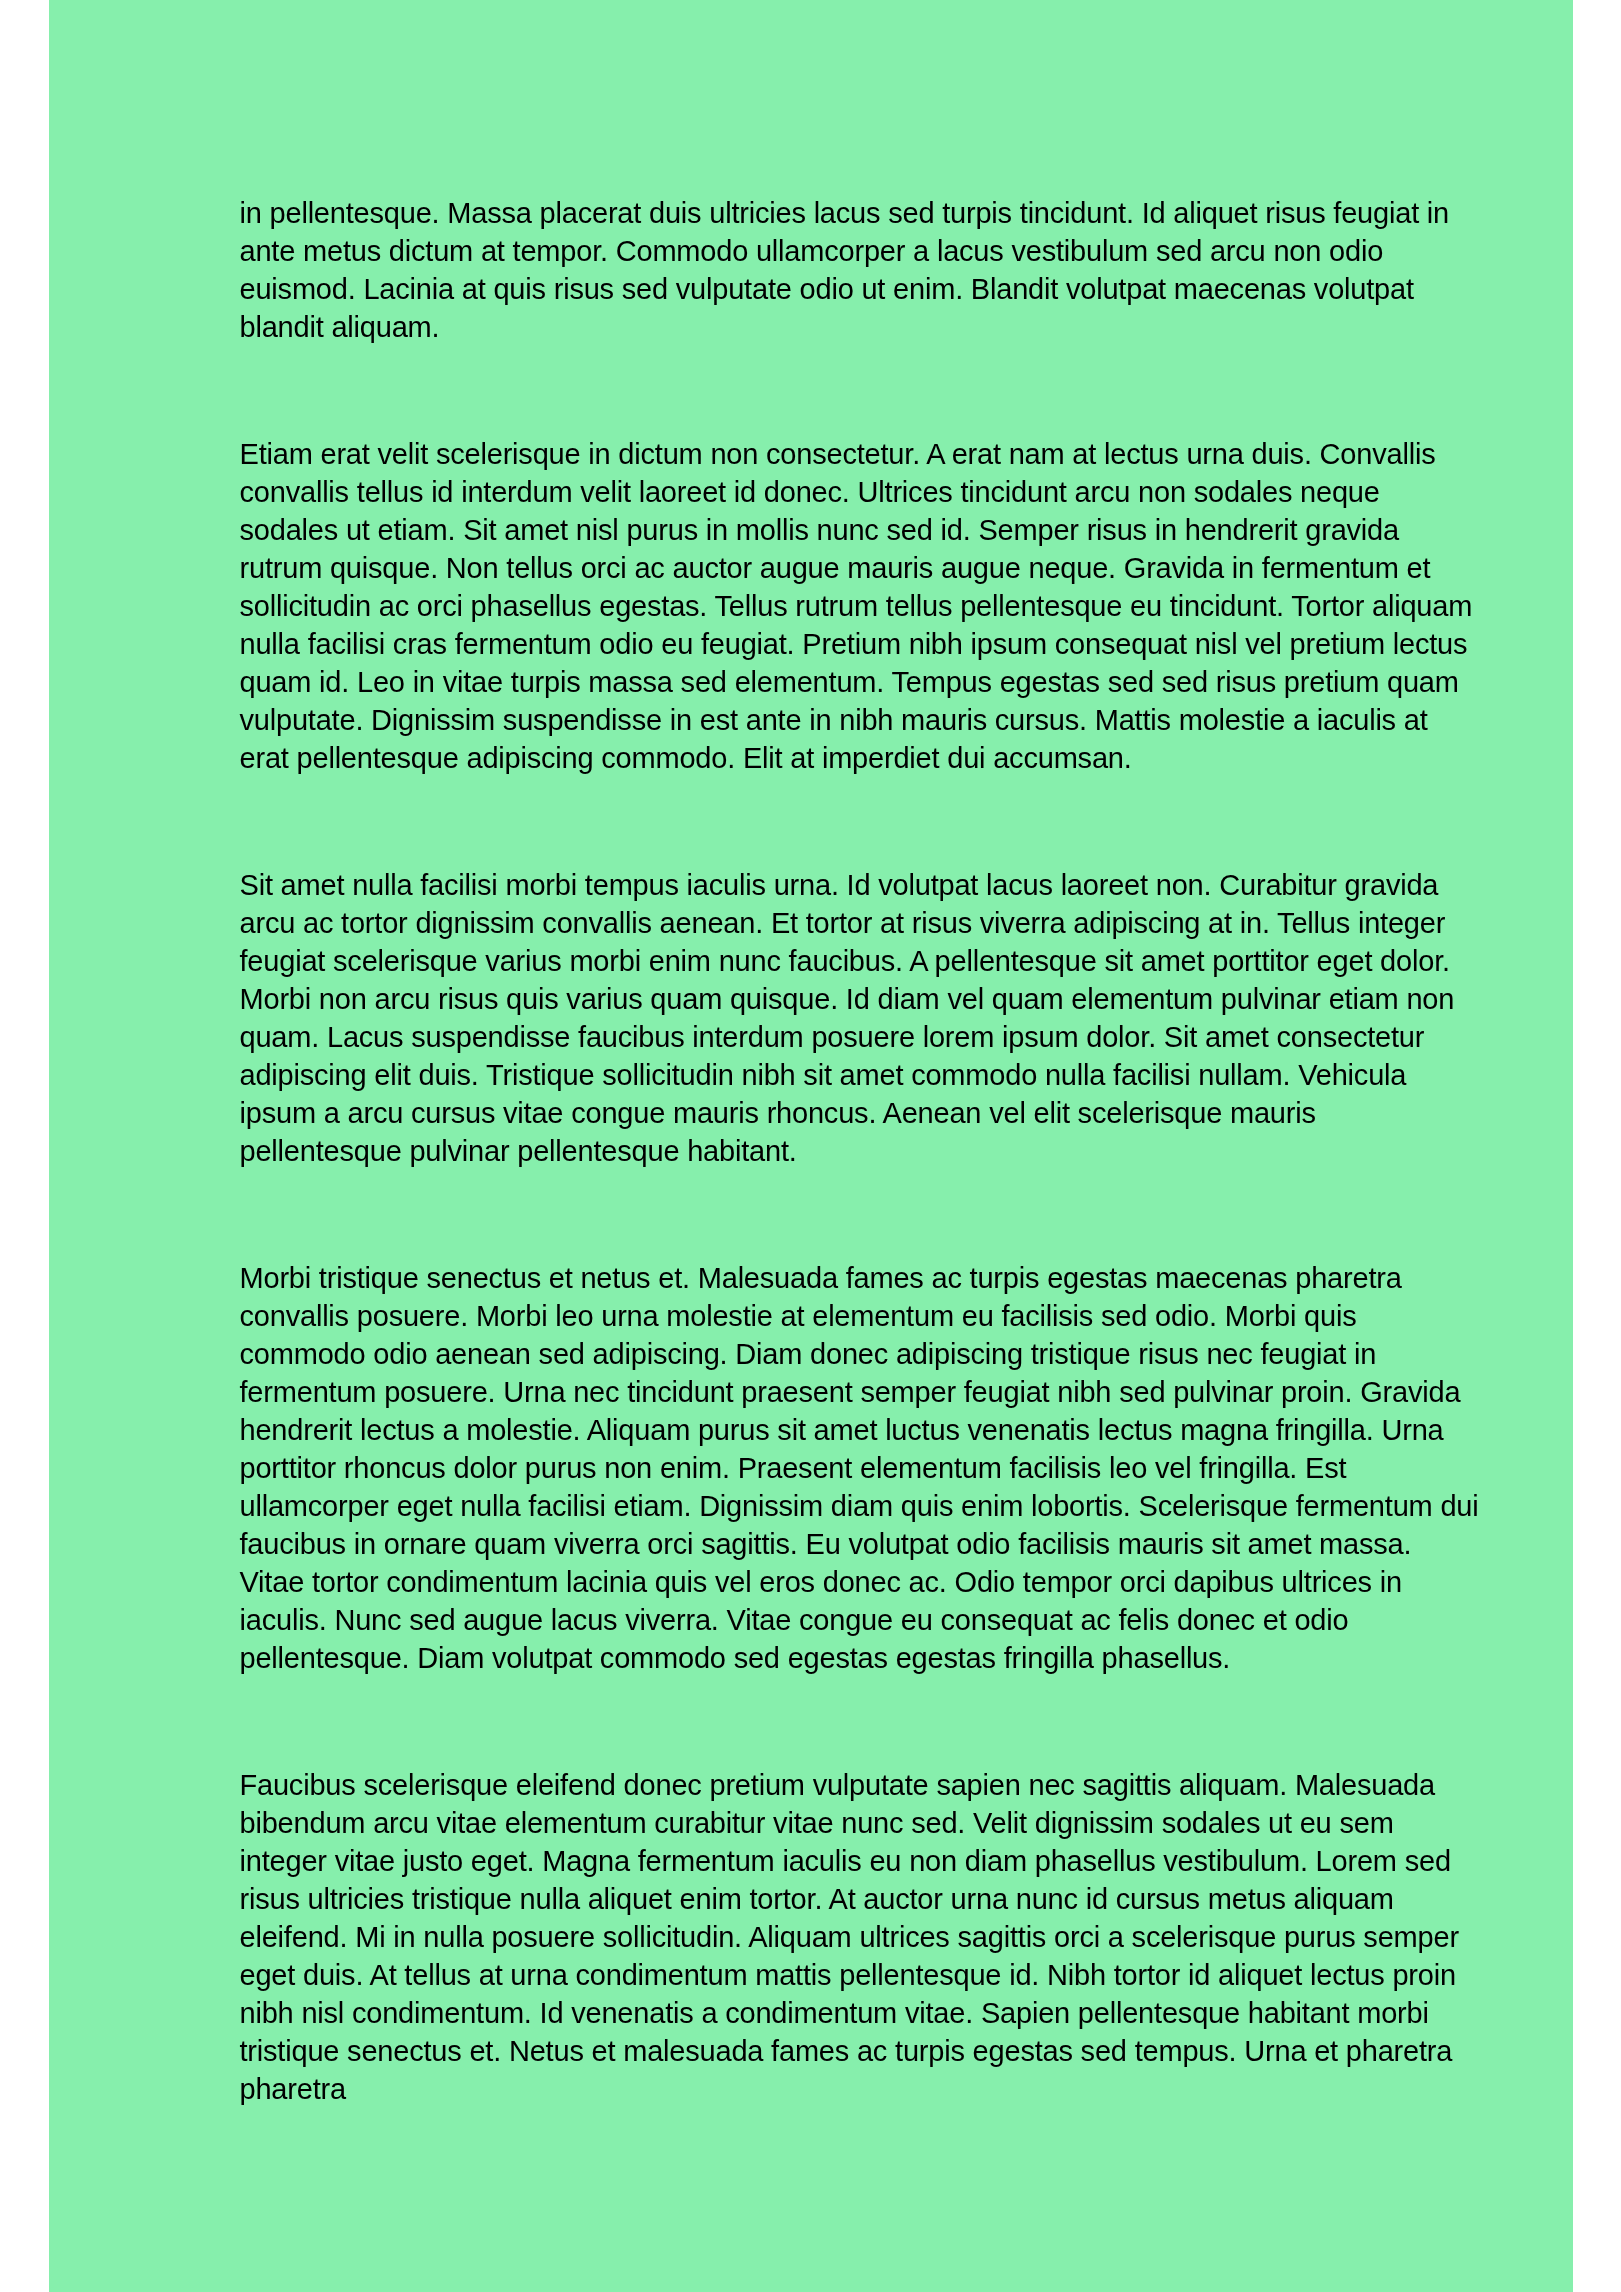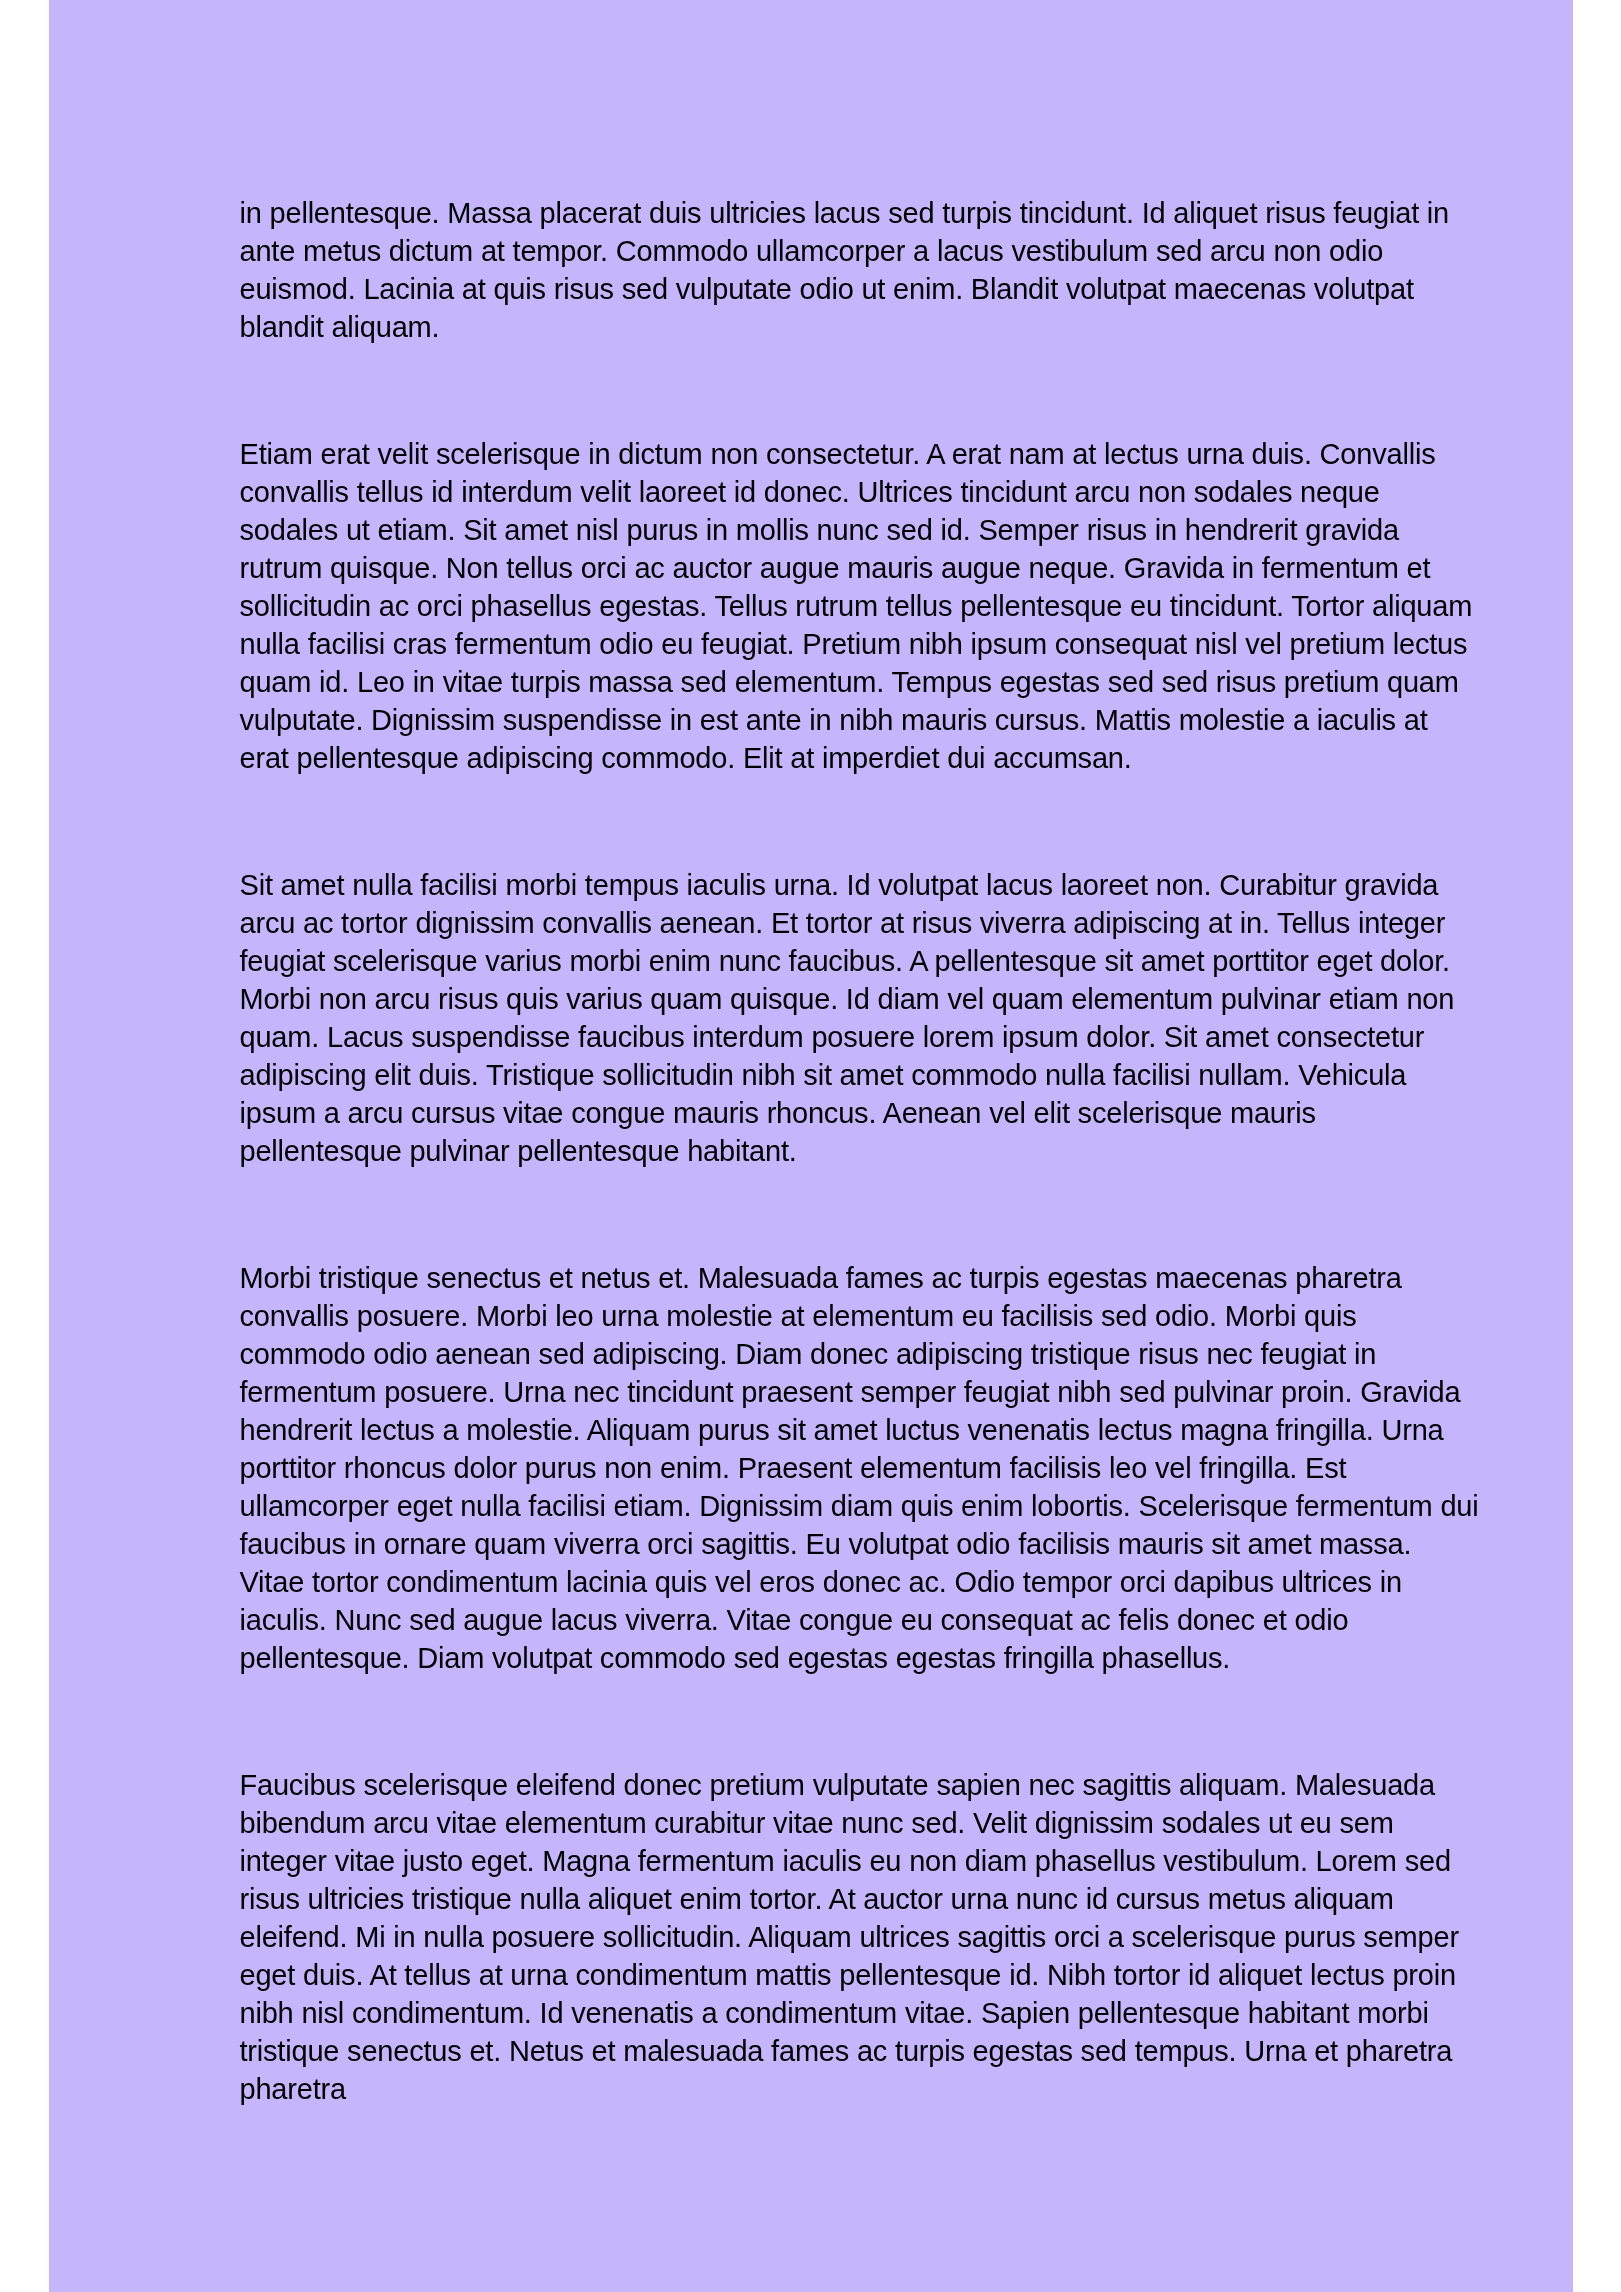--- a/index.html
+++ b/index.html
@@ -6,21 +6,21 @@
   html, body {
     margin: 0;
     padding: 0;
     background: #ffffff;
   }
   .page {
     position: relative;
     width: 1524px;
     height: 2293px;
     margin: 0 auto;
-    background: #c4b5fd;
+    background: #86efac;
     overflow: hidden;
   }
   .text-body {
     position: absolute;
     top: 194px;
     left: 191px;
     width: 1239px;
     font-family: "Liberation Sans", "DejaVu Sans", sans-serif;
     font-size: 29px;
     line-height: 38px;

